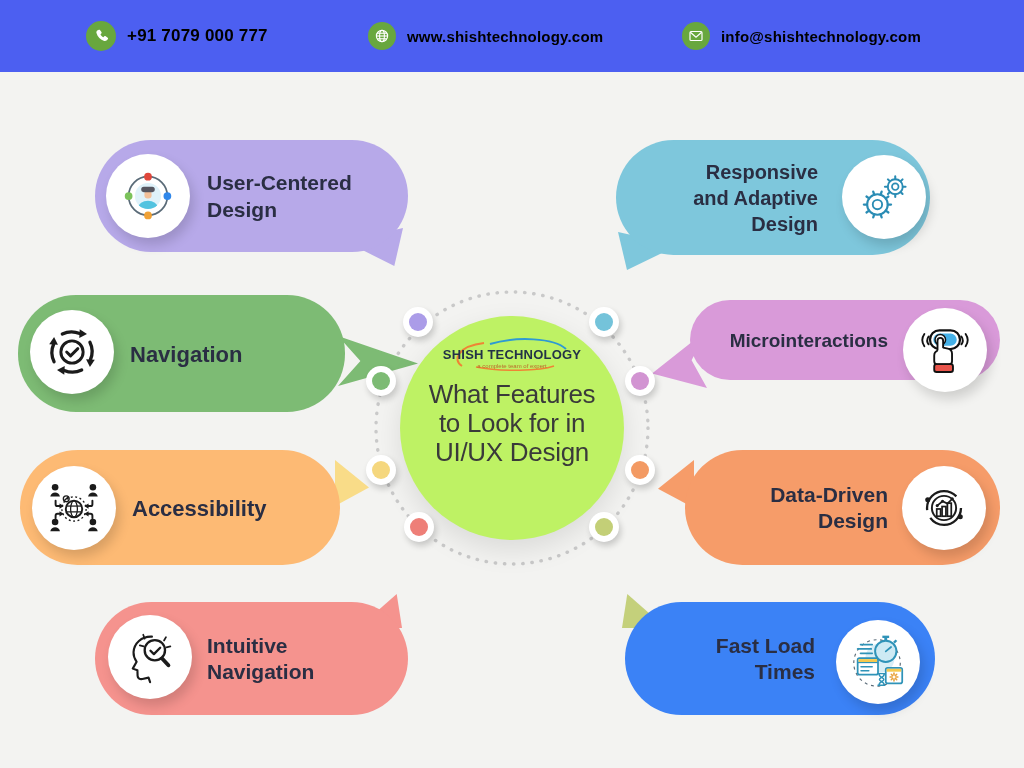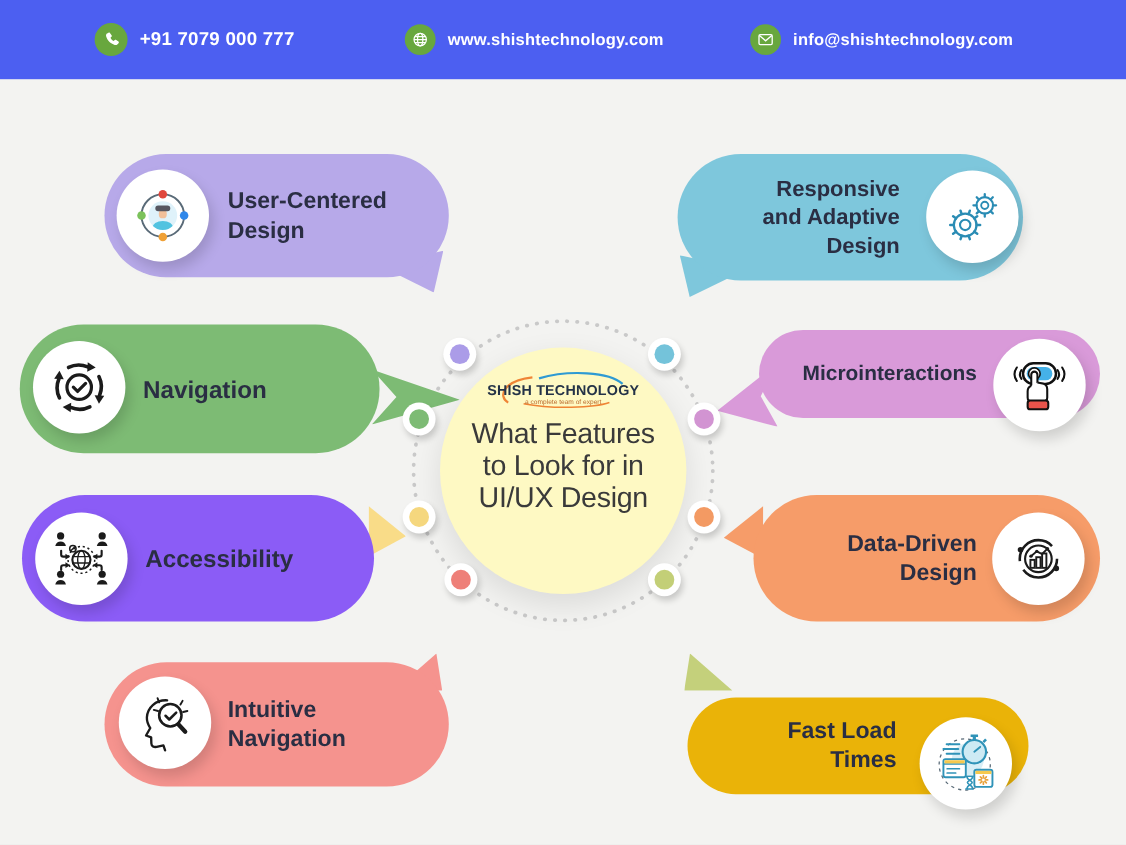--- a/index.html
+++ b/index.html
@@ -8,21 +8,21 @@
     background:#f3f3f1;font-family:"Liberation Sans",sans-serif;
   }
   
   .topbar{position:absolute;left:0;top:0;width:1024px;height:72px;background:#4c5ff1;}
   .contact{position:absolute;top:50%;transform:translateY(-50%);display:flex;align-items:center;gap:11px;}
   .contact-phone{left:86px;}
   .contact-web{left:368px;}
   .contact-mail{left:682px;}
   .badge{width:30px;height:30px;border-radius:50%;background:#68a73e;display:flex;align-items:center;justify-content:center;flex:0 0 auto;}
   .contact-web .badge,.contact-mail .badge{width:28px;height:28px;}
-  .contact-text{font-weight:bold;color:#ffffff;letter-spacing:.2px;white-space:nowrap;}
+  .contact-text{font-weight:bold;color:#000000;letter-spacing:.2px;white-space:nowrap;}
   .contact-phone .contact-text{font-size:17px;}
   .contact-web .contact-text,.contact-mail .contact-text{font-size:15px;}
   
   .bubble{position:absolute;border-radius:58px;z-index:2;}
   .tail{position:absolute;z-index:1;}
   .icon-circle{position:absolute;width:84px;height:84px;border-radius:50%;background:#fff;
     box-shadow:4px 7px 12px rgba(0,0,0,.15);display:flex;align-items:center;justify-content:center;z-index:3;}
   .label{position:absolute;top:50%;transform:translateY(-50%);font-weight:bold;color:#2a2e43;}
   .label span{display:block;}
   .label-left{text-align:left;}
@@ -41,44 +41,44 @@
   .b-cons{left:18px;top:295px;width:327px;height:117px;background:#7dbb74;}
   .t-cons{left:338px;top:336px;width:80px;height:50px;background:#7dbb74;clip-path:polygon(0 0,100% 55%,0 100%,28% 50%);}
   .b-cons .icon-circle{left:12px;top:15px;}
   .b-cons .label{left:112px;font-size:22px;line-height:27px;}
 
   .b-micro{left:690px;top:300px;width:310px;height:80px;background:#d99ad9;}
   .t-micro{left:652px;top:330px;width:55px;height:58px;background:#d99ad9;clip-path:polygon(100% 0,0 75%,100% 100%,72% 52%);}
   .b-micro .icon-circle{left:213px;top:8px;}
   .b-micro .label{left:12px;right:112px;font-size:19px;line-height:25px;}
 
-  .b-acc{left:20px;top:450px;width:320px;height:115px;background:#8b5cf6;}
+  .b-acc{left:20px;top:450px;width:320px;height:115px;background:#fdba74;}
   .t-acc{left:335px;top:460px;width:34px;height:46px;background:#f9dc88;clip-path:polygon(0 0,100% 60%,0 100%);}
   .b-acc .icon-circle{left:12px;top:16px;}
   .b-acc .label{left:112px;font-size:22px;line-height:27px;}
 
   .b-data{left:685px;top:450px;width:315px;height:115px;background:#f69c69;}
   .t-data{left:658px;top:460px;width:36px;height:48px;background:#f69c69;clip-path:polygon(100% 0,0 60%,100% 100%);}
   .b-data .icon-circle{left:217px;top:16px;}
   .b-data .label{left:30px;right:112px;font-size:21px;line-height:26px;}
 
   .b-nav{left:95px;top:602px;width:313px;height:113px;background:#f5938e;}
   .t-nav{left:358px;top:594px;width:44px;height:34px;background:#f5938e;clip-path:polygon(0 100%,88% 0,100% 100%);}
   .b-nav .icon-circle{left:13px;top:13px;}
   .b-nav .label{left:112px;font-size:21px;line-height:26px;}
 
-  .b-fast{left:625px;top:634px;width:310px;height:88px;background:#eab308;}
+  .b-fast{left:625px;top:602px;width:310px;height:113px;background:#3b82f6;}
   .t-fast{left:622px;top:594px;width:44px;height:34px;background:#c4d07b;clip-path:polygon(12% 0,0 100%,100% 100%);}
   .b-fast .icon-circle{left:211px;top:18px;}
   .b-fast .label{left:30px;right:120px;font-size:21px;line-height:26px;}
 
   
   .ring{position:absolute;left:372px;top:288px;z-index:0;}
   .center-circle{position:absolute;left:400px;top:316px;width:224px;height:224px;border-radius:50%;
-    background:#fef9c3;box-shadow:0 10px 28px rgba(0,0,0,.10);z-index:3;
+    background:#bef264;box-shadow:0 10px 28px rgba(0,0,0,.10);z-index:3;
     display:flex;flex-direction:column;align-items:center;}
   .logo{margin-top:20px;position:relative;width:140px;height:40px;text-align:center;}
   .logo-swoosh{position:absolute;left:0;top:0;}
   .logo-brand{position:relative;font-size:13px;font-weight:bold;color:#233247;letter-spacing:.2px;margin-top:11px;}
   .logo-tagline{position:relative;font-size:6px;color:#bb6a2c;margin-top:1px;}
   .title{margin-top:4px;text-align:center;font-size:26px;line-height:29px;font-weight:normal;color:#3a3a3a;letter-spacing:-.3px;}
   .title span{display:block;}
   .ring-dot{position:absolute;width:30px;height:30px;border-radius:50%;background:#fff;
     box-shadow:2px 4px 6px rgba(0,0,0,.18);display:flex;align-items:center;justify-content:center;z-index:5;}
   .dot-core{width:18px;height:18px;border-radius:50%;}

